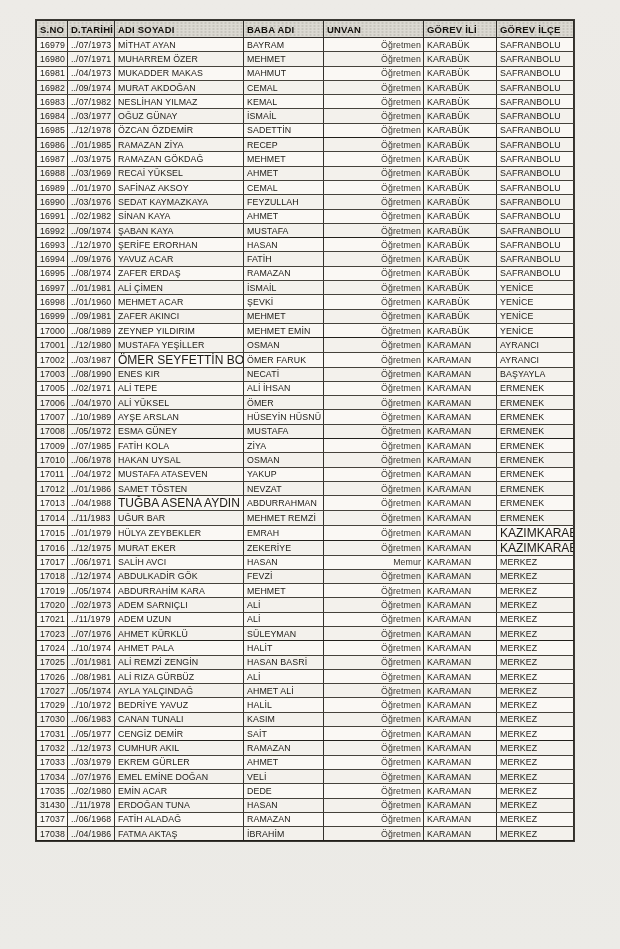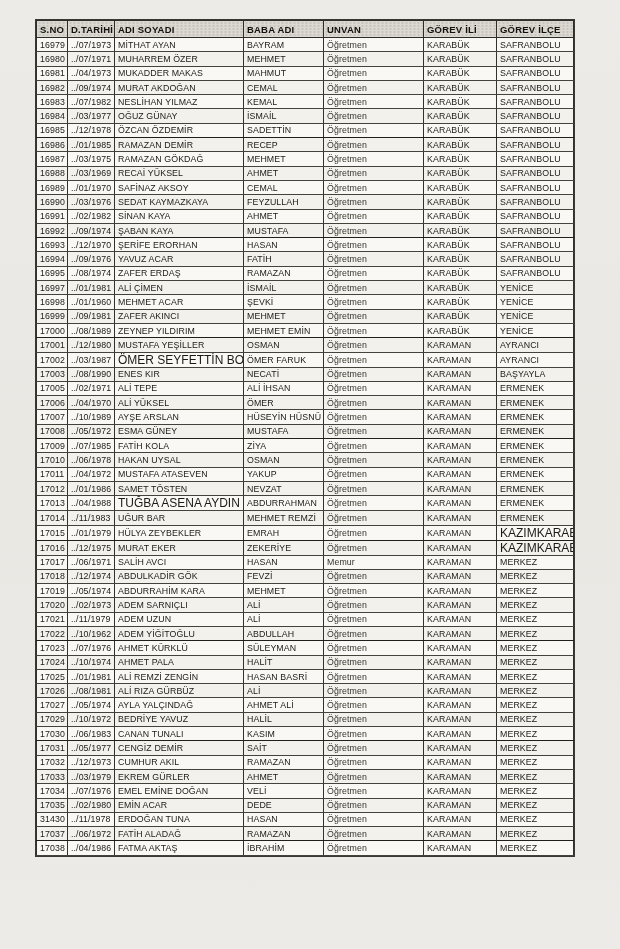--- a/index.html
+++ b/index.html
@@ -48,21 +48,21 @@
     border-right-color: #34312c;
     color: #1c1a16;
     white-space: nowrap;
     overflow: hidden;
     letter-spacing: 0.1px;
   }
   tbody tr:nth-child(even) td { background: #f3f1ec; }
   tbody tr:nth-child(odd)  td { background: #faf8f4; }
   tbody tr:nth-child(3n+1) td { border-top-color: #27251f; }
   tbody tr:nth-child(7n)   td { border-bottom-color: #211f1a; }
-  td.c-title { color: #36332c; }
+  td.c-title { color: #36332c; text-align: right; }
   td.tight   { font-size: 12px; letter-spacing: 0; margin-top: 37px; }
 </style>
 </head>
 <body>
 
 <div class="page">
   <table class="scan-table">
     <colgroup>
       <col style="width:31px">
       <col style="width:47px">
@@ -143,21 +143,21 @@
           <td>../12/1978</td>
           <td>ÖZCAN ÖZDEMİR</td>
           <td>SADETTİN</td>
           <td class="c-title">Öğretmen</td>
           <td>KARABÜK</td>
           <td>SAFRANBOLU</td>
         </tr>
         <tr>
           <td>16986</td>
           <td>../01/1985</td>
-          <td>RAMAZAN DEMİR</td>
+          <td>RAMAZAN ZİYA</td>
           <td>RECEP</td>
           <td class="c-title">Öğretmen</td>
           <td>KARABÜK</td>
           <td>SAFRANBOLU</td>
         </tr>
         <tr>
           <td>16987</td>
           <td>../03/1975</td>
           <td>RAMAZAN GÖKDAĞ</td>
           <td>MEHMET</td>
@@ -447,29 +447,20 @@
         <tr>
           <td>17021</td>
           <td>../11/1979</td>
           <td>ADEM UZUN</td>
           <td>ALİ</td>
           <td class="c-title">Öğretmen</td>
           <td>KARAMAN</td>
           <td>MERKEZ</td>
         </tr>
         <tr>
-          <td>17022</td>
-          <td>../10/1962</td>
-          <td>ADEM YİĞİTOĞLU</td>
-          <td>ABDULLAH</td>
-          <td class="c-title">Öğretmen</td>
-          <td>KARAMAN</td>
-          <td>MERKEZ</td>
-        </tr>
-        <tr>
           <td>17023</td>
           <td>../07/1976</td>
           <td>AHMET KÜRKLÜ</td>
           <td>SÜLEYMAN</td>
           <td class="c-title">Öğretmen</td>
           <td>KARAMAN</td>
           <td>MERKEZ</td>
         </tr>
         <tr>
           <td>17024</td>
@@ -574,21 +565,21 @@
           <td>31430</td>
           <td>../11/1978</td>
           <td>ERDOĞAN TUNA</td>
           <td>HASAN</td>
           <td class="c-title">Öğretmen</td>
           <td>KARAMAN</td>
           <td>MERKEZ</td>
         </tr>
         <tr>
           <td>17037</td>
-          <td>../06/1972</td>
+          <td>../06/1968</td>
           <td>FATİH ALADAĞ</td>
           <td>RAMAZAN</td>
           <td class="c-title">Öğretmen</td>
           <td>KARAMAN</td>
           <td>MERKEZ</td>
         </tr>
         <tr>
           <td>17038</td>
           <td>../04/1986</td>
           <td>FATMA AKTAŞ</td>

